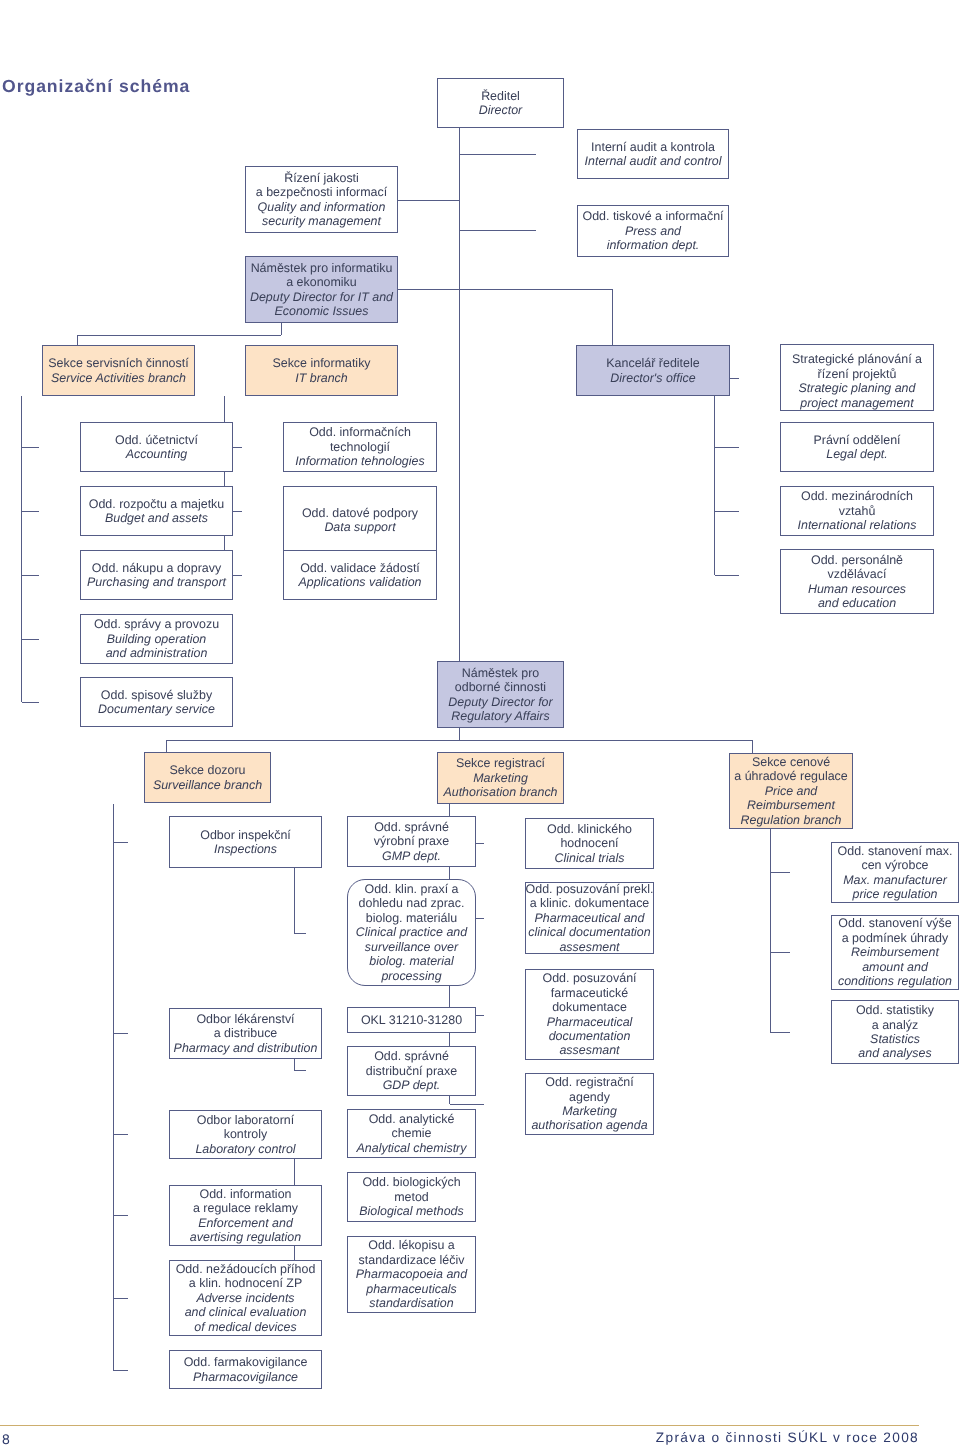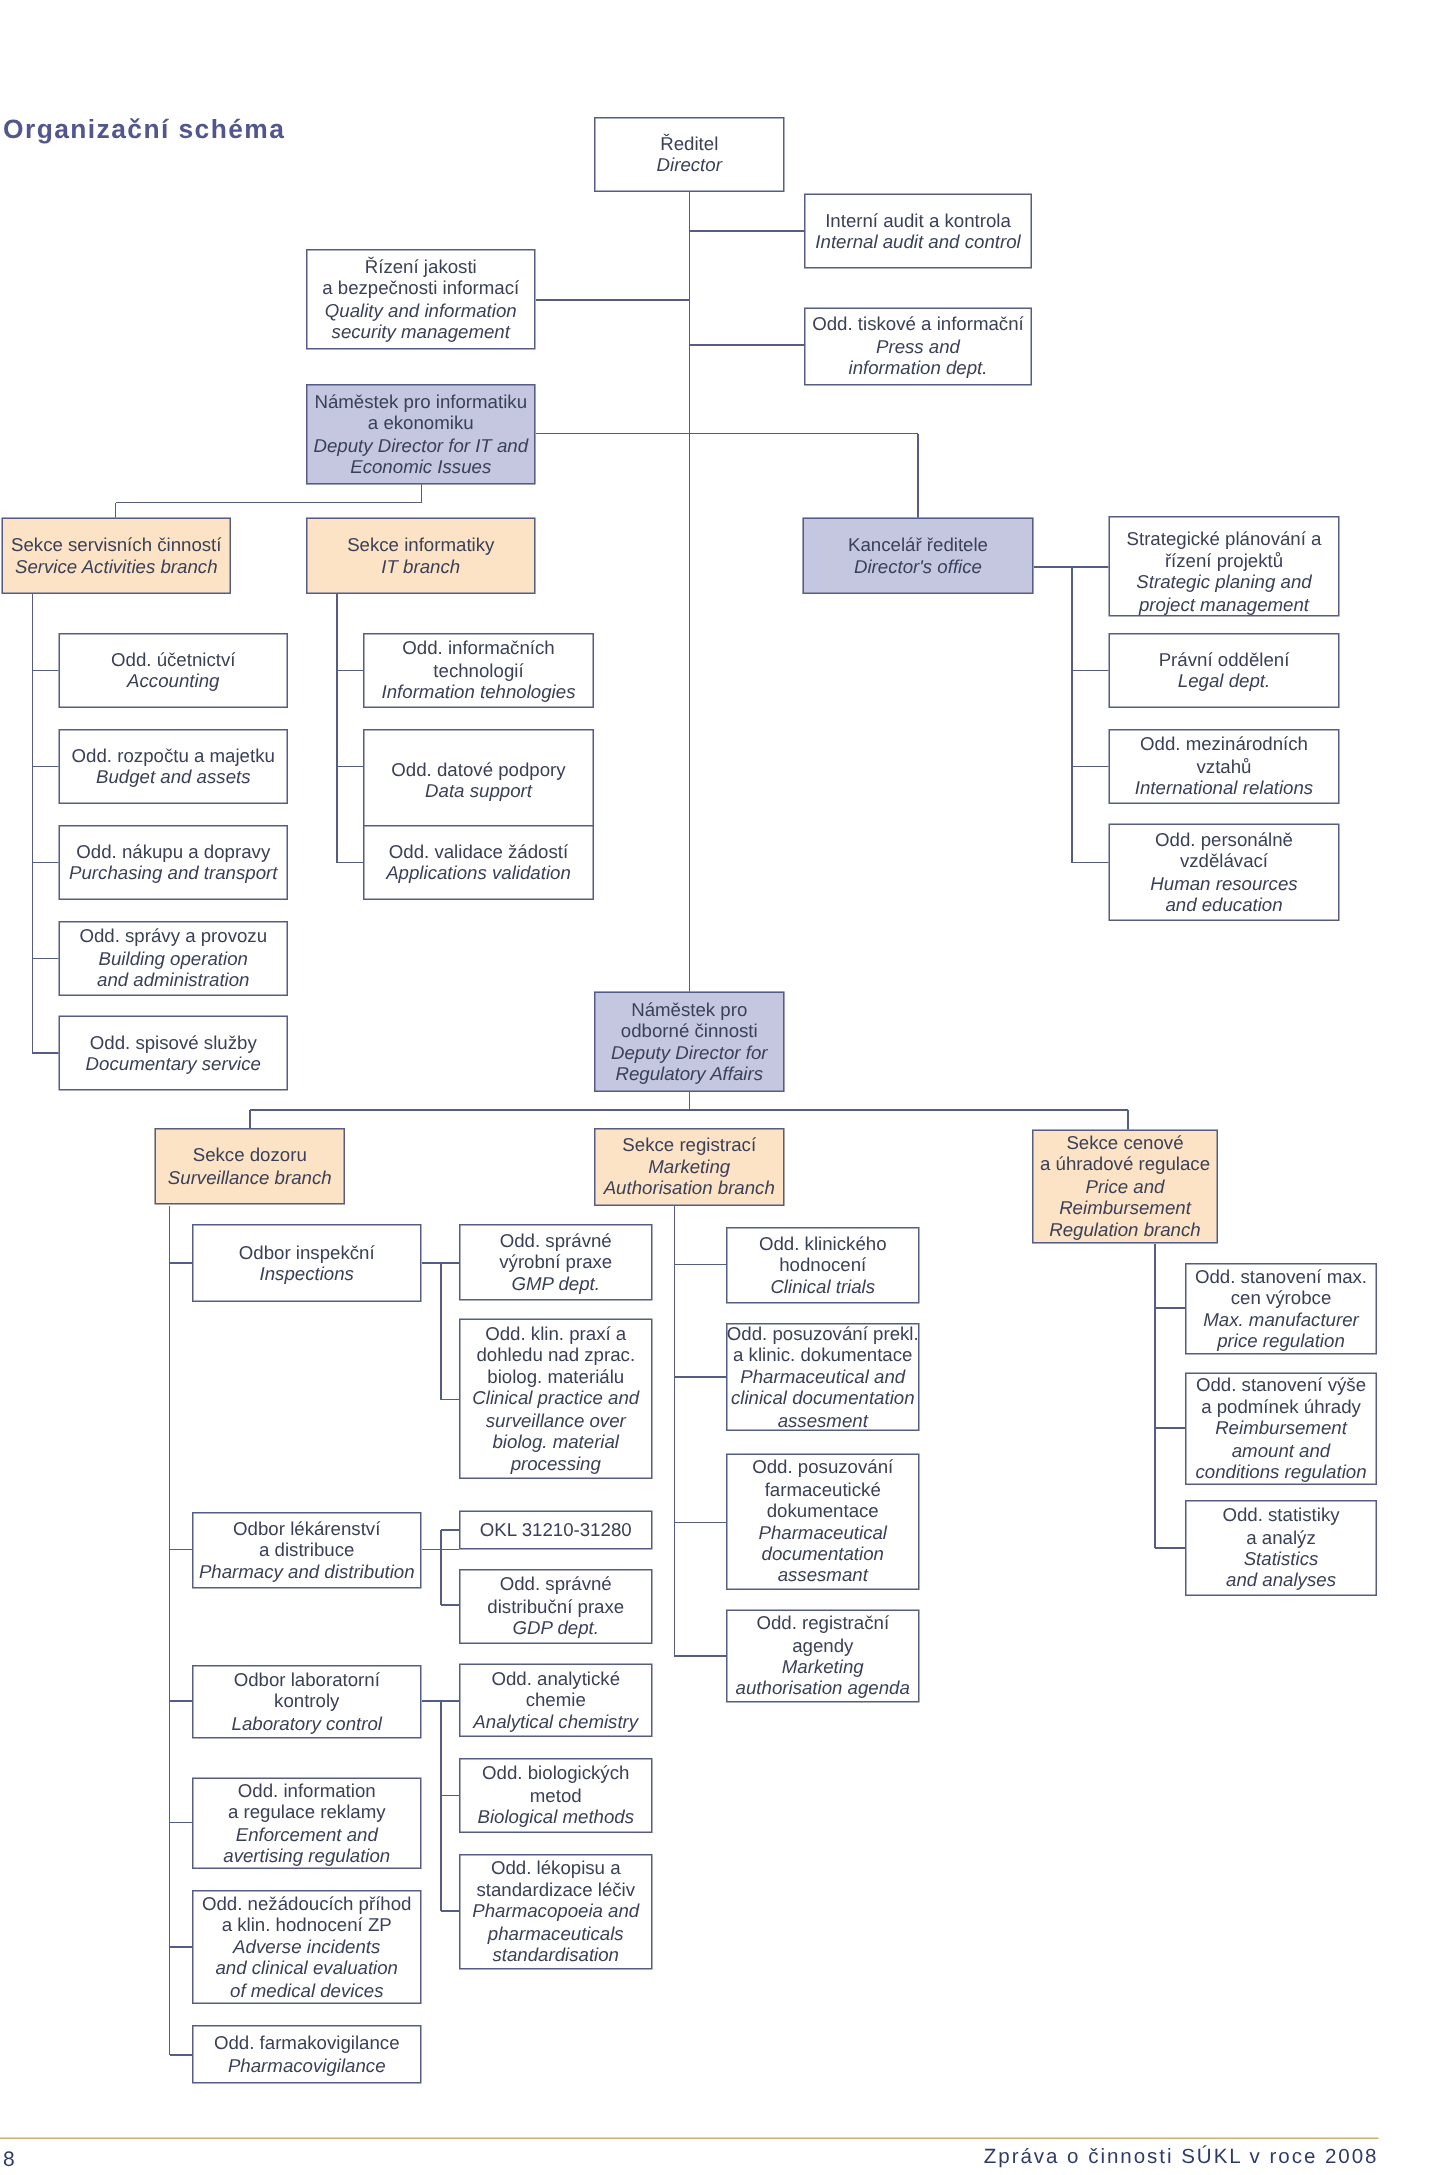--- a/index.html
+++ b/index.html
@@ -11,21 +11,21 @@
 
   #logo{position:absolute;left:814px;top:0px;width:144px;height:40px;}
   #title{position:absolute;left:2px;top:74.5px;font-size:17.6px;font-weight:bold;
          color:#52568c;letter-spacing:.95px;white-space:nowrap;line-height:22px;}
 
   #wires{position:absolute;left:0;top:0;width:960px;height:1400px;}
 
   .bx{position:absolute;box-sizing:border-box;border:1px solid #555c86;
       display:flex;flex-direction:column;align-items:center;justify-content:center;
       color:#3a4058;font-size:12.45px;line-height:14.4px;text-align:center;
-      background:#fff;white-space:nowrap;}
+      background:#fff;white-space:nowrap;margin-left:41px;}
   .bx div{display:block;}
   .bx .en{font-style:italic;}
   .peach{background:#fde3c6;}
   .lav{background:#c5c7e1;}
   .white{background:#fff;}
 
   #footrule{position:absolute;left:0;top:1424.5px;width:919px;height:1px;background:#cdae6e;}
   #pagenum{position:absolute;left:2px;top:1430.6px;font-size:14px;color:#2e3a6b;line-height:16px;}
   #footer{position:absolute;right:41px;top:1430.2px;font-size:13.7px;color:#2e3a6b;
           letter-spacing:1.31px;line-height:16px;white-space:nowrap;}
@@ -241,21 +241,21 @@
       </div>
       <div class="bx white" style="left: 128px; top: 1350px; width: 153px; height: 39px;">
         <div class="cz">Odd. farmakovigilance</div>
         <div class="en">Pharmacovigilance</div>
       </div>
       <div class="bx white" style="left: 306px; top: 816px; width: 129px; height: 51px;">
         <div class="cz">Odd. správné</div>
         <div class="cz">výrobní praxe</div>
         <div class="en">GMP dept.</div>
       </div>
-      <div class="bx white" style="left: 306px; top: 879px; width: 129px; height: 107px;">
+      <div class="bx white" style="left: 306px; top: 879px; width: 129px; height: 107px; border-radius: 18px;">
         <div class="cz">Odd. klin. praxí a</div>
         <div class="cz">dohledu nad zprac.</div>
         <div class="cz">biolog. materiálu</div>
         <div class="en">Clinical practice and</div>
         <div class="en">surveillance over</div>
         <div class="en">biolog. material</div>
         <div class="en">processing</div>
       </div>
       <div class="bx white" style="left: 306px; top: 1007px; width: 129px; height: 26px;">
         <div class="cz">OKL 31210-31280</div>

